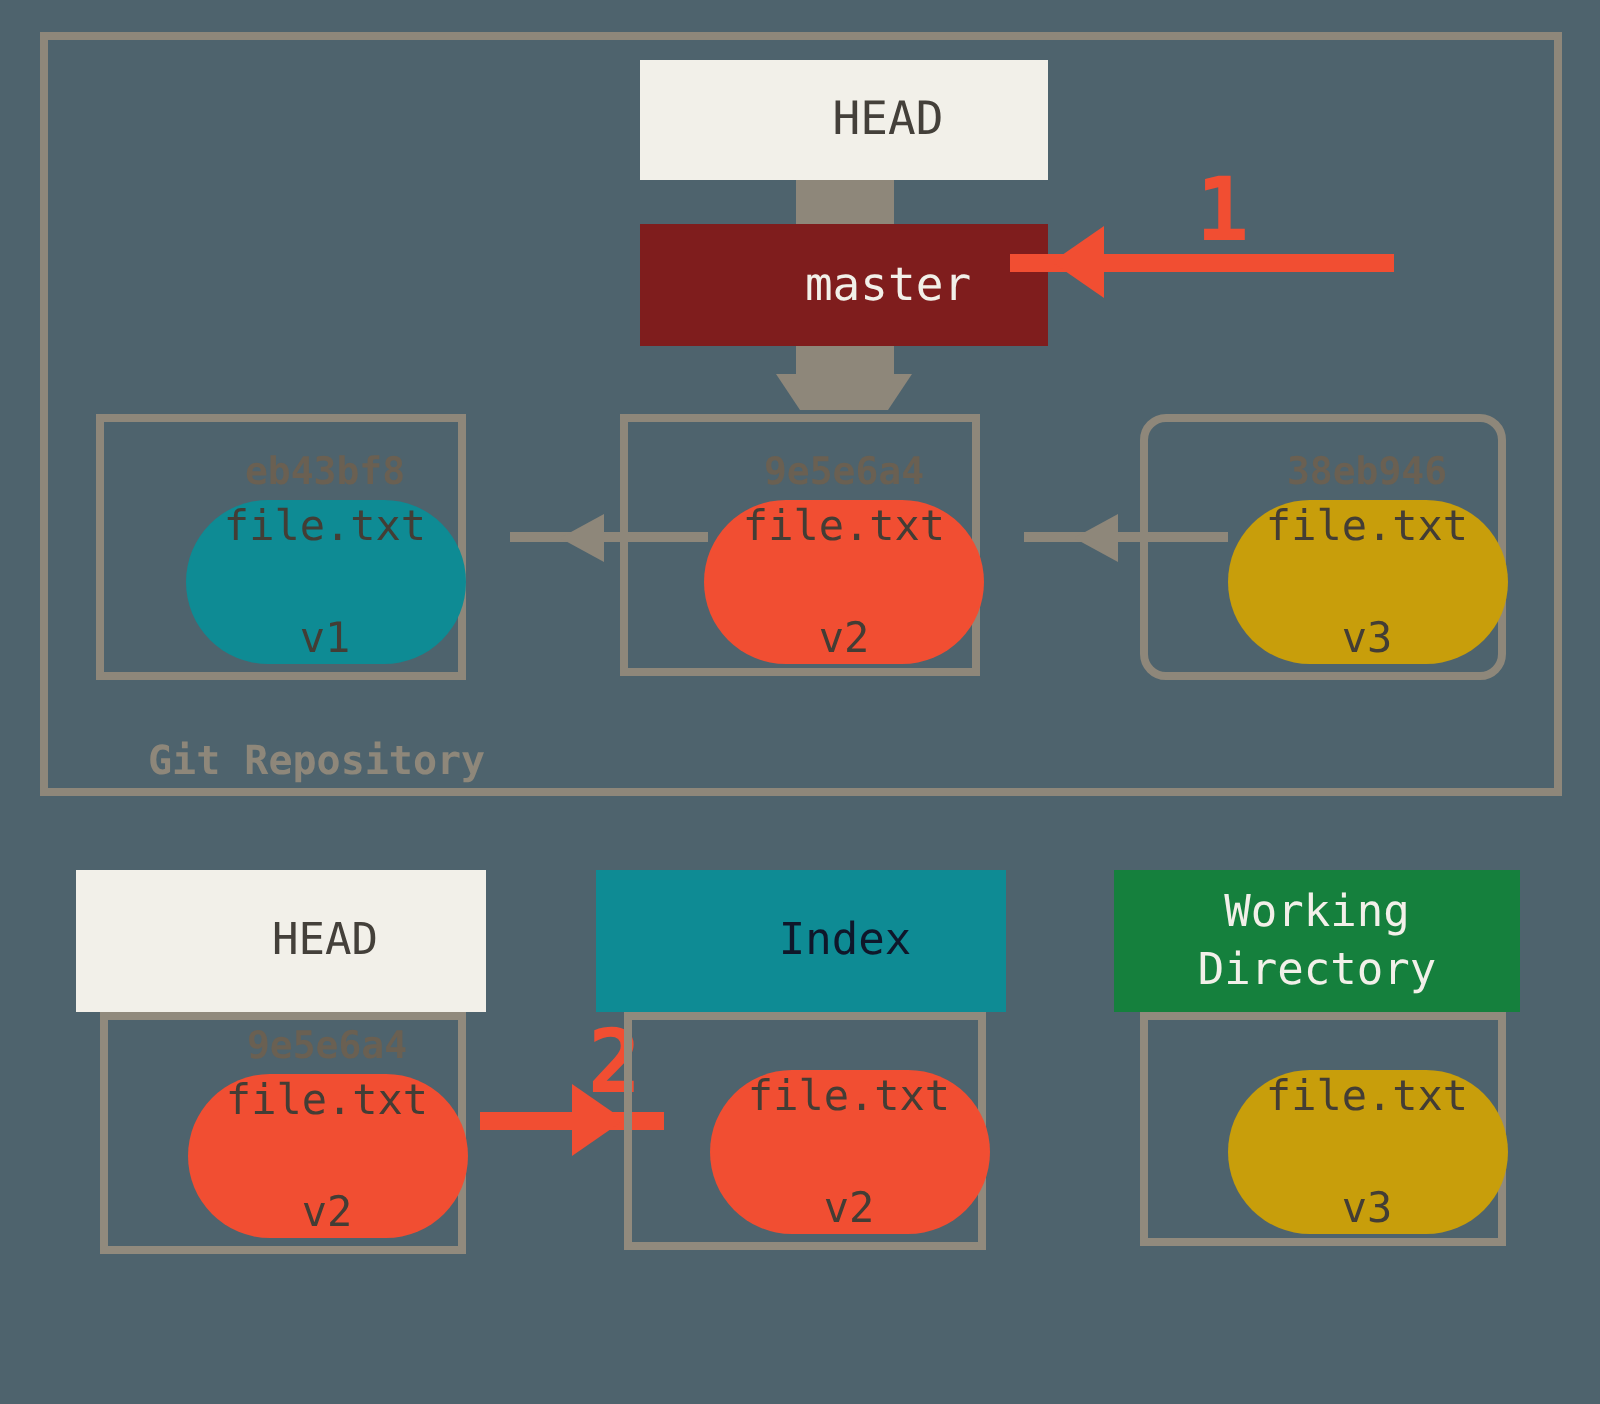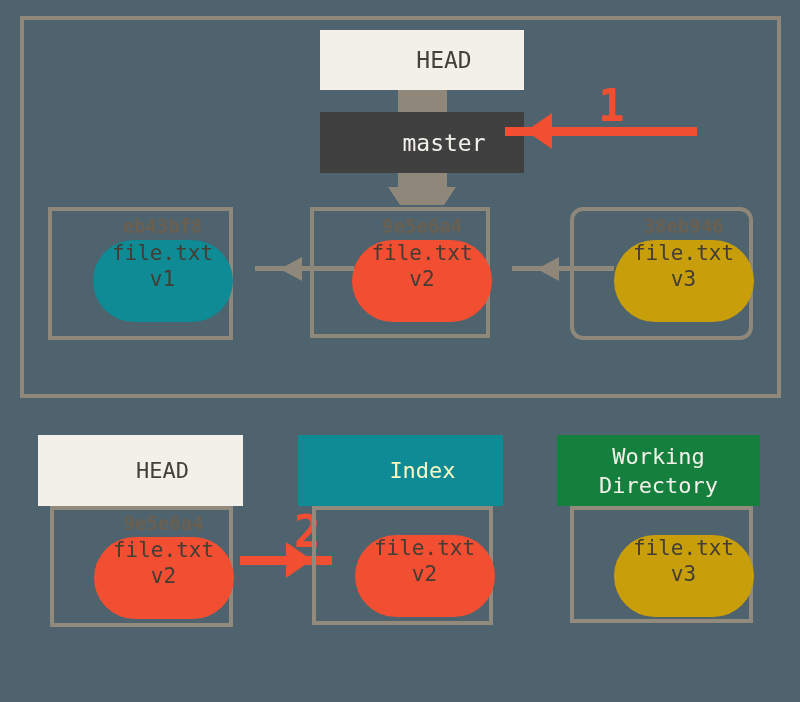--- a/index.html
+++ b/index.html
@@ -26,46 +26,46 @@
 
   
   .head-ref{
     left:320px;top:30px;width:160px;height:60px;
     background:#F2F0E9;color:#44403A;
     display:flex;align-items:center;justify-content:center;
     font-size:23px;
   }
   .master-ref{
     left:320px;top:112px;width:160px;height:61px;
-    background:#404040;color:#F2F0E9;
+    background:#7f1d1d;color:#F2F0E9;
     display:flex;align-items:center;justify-content:center;
     font-size:23px;
   }
   .vline-head-master{left:398px;top:90px;width:5px;height:22px;background:#8E877A;}
   .vline-master-commit{left:398px;top:173px;width:5px;height:15px;background:#8E877A;}
   .arrowhead-down{
     left:388px;top:187px;width:0;height:0;
     border-left:12px solid transparent;border-right:12px solid transparent;
     border-top:18px solid #8E877A;
   }
 
   
   .commit-frame{
     border:4px solid #8E877A;box-sizing:border-box;
     display:flex;flex-direction:column;align-items:center;
   }
   .commit-1{left:48px;top:207px;width:185px;height:133px;}
   .commit-2{left:310px;top:207px;width:180px;height:131px;}
   .commit-3{left:570px;top:207px;width:183px;height:133px;border-radius:13px;}
   .hash{
-    margin-top:4px;font-size:19px;font-weight:bold;color:#6A6052;
+    margin-top:14px;font-size:19px;font-weight:bold;color:#6A6052;
   }
   .blob{
     width:140px;height:82px;border-radius:41px;
-    display:flex;flex-direction:column;align-items:center;justify-content:flex-start;
+    display:flex;flex-direction:column;align-items:center;justify-content:space-between;
     color:#433D35;font-size:21px;line-height:26px;
     margin-top:3px;
   }
   .blob-teal{background:#0E8B94;}
   .blob-orange{background:#F14E32;}
   .blob-gold{background:#C89E0B;}
 
   
   .hline{height:5px;background:#8E877A;}
   .h-c2c1{left:255px;top:266px;width:55px;}
@@ -97,21 +97,21 @@
     border-left:26px solid #F14E32;
   }
 
   
   .area-header{
     height:71px;display:flex;align-items:center;justify-content:center;
     text-align:center;font-size:22px;line-height:29px;
     box-sizing:border-box;
   }
   .bhead-header{left:38px;top:435px;width:205px;background:#F2F0E9;color:#44403A;}
-  .index-header{left:298px;top:435px;width:205px;background:#0E8B94;color:#fef9c3;}
+  .index-header{left:298px;top:435px;width:205px;background:#0E8B94;color:#0f172a;}
   .wd-header{left:557px;top:435px;width:203px;background:#15803d;color:#F2F0E9;padding:0 28px;}
 
   .area-frame{
     border:4px solid #918A7D;box-sizing:border-box;
     display:flex;flex-direction:column;align-items:center;
   }
   .bhead-frame{left:50px;top:506px;width:183px;height:121px;}
   .index-frame{left:312px;top:506px;width:181px;height:119px;}
   .wd-frame{left:570px;top:506px;width:183px;height:117px;}
   .pad-blob{margin-top:25px;}
@@ -124,20 +124,21 @@
     color:#F14E32;font-size:45px;font-weight:bold;
     letter-spacing:0;
   }
 </style>
 </head>
 <body>
 
 <div class="stage">
 
   <div class="abs repo-box"></div>
+  <div class="abs repo-label">Git Repository</div>
 
   <div class="abs head-ref">
     <span>HEAD</span>
   </div>
 
   <div class="abs vline-head-master"></div>
 
   <div class="abs master-ref">
     <span>master</span>
   </div>

